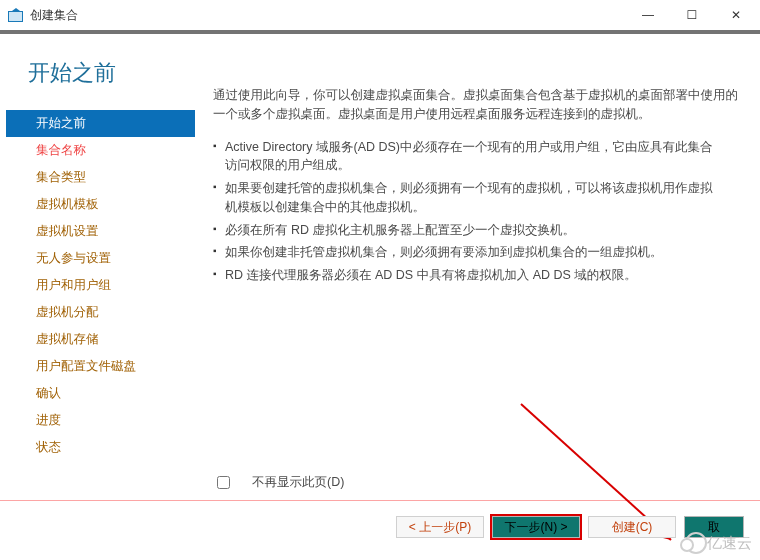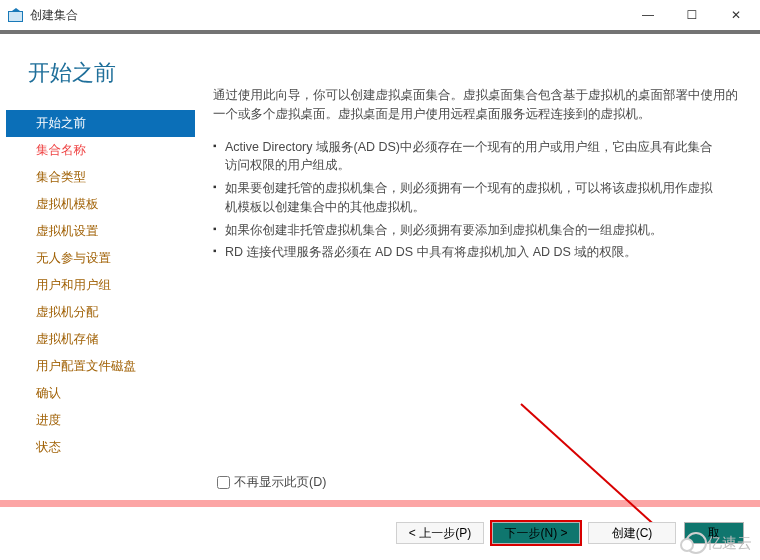--- a/index.html
+++ b/index.html
@@ -3,37 +3,37 @@
 <meta charset="utf-8">
 <style>
   html,body{margin:0;padding:0;font-family:"Microsoft YaHei","Segoe UI",sans-serif;font-size:12px;color:#333;background:#fff;width:760px;height:560px;overflow:hidden}
   .titlebar{height:30px;border-bottom:4px solid #737373;display:flex;align-items:center;padding:0 2px 0 8px}
   .titlebar .icon{width:16px;height:14px;margin-right:6px;display:inline-block;position:relative}
   .titlebar .icon::before{content:"";position:absolute;left:4px;top:0;width:0;height:0;border-left:4px solid transparent;border-right:4px solid transparent;border-bottom:3px solid #1979b8}
   .titlebar .icon::after{content:"";position:absolute;left:0;top:3px;width:15px;height:11px;background:#cfe6f5;border:1px solid #1979b8;box-sizing:border-box}
   .titlebar .title{flex:1}
   .winbtns{display:flex}
   .winbtn{width:44px;height:28px;display:flex;align-items:center;justify-content:center;font-size:12px;font-family:Segoe UI Symbol,sans-serif}
-  .body{display:flex;height:466px;border-bottom:7px solid #fca5a5}
+  .body{display:flex;height:466px;border-bottom:1px solid #fca5a5}
   .left{width:195px;padding-left:6px;box-sizing:border-box}
   .heading{color:#1f6f9a;font-size:22px;font-weight:400;padding:24px 0 22px 22px}
   .steps{list-style:none;margin:0;padding:0}
   .step{padding:5px 0 5px 30px;font-size:12.5px;color:#a16207}
   .step.active{background:#0b6fb8;color:#fff}
   .step.link{color:#ef4444;cursor:pointer}
   .right{flex:1;padding:52px 22px 0 18px;position:relative;font-size:12.5px;line-height:1.5;color:#4a4a4a}
   .para{margin-bottom:14px}
   .bul{list-style:none;margin:0 16px 14px 0;padding:0}
   .bul li{position:relative;padding-left:12px;margin-bottom:4px}
   .bul li::before{content:"▪";position:absolute;left:0;top:0;color:#333;font-size:10px}
-  .chkrow{position:absolute;left:18px;bottom:8px;display:flex;gap:1px}
+  .chkrow{position:absolute;left:18px;bottom:8px;display:flex;gap:19px}
   .chkrow input{width:13px;height:13px}
   .footer{height:63px;display:flex;align-items:flex-start;justify-content:flex-end;padding:15px 16px 0 0;gap:8px;position:relative}
   .btn{height:22px;min-width:88px;padding:0 10px;background:#0f766e;border:1px solid #b5b5b5;cursor:pointer;font-size:12px;display:inline-flex;align-items:center;justify-content:center}
-  .btn.disabled{color:#000000;border-color:#d0d0d0;background:#f7f7f7;cursor:default}
+  .btn.disabled{color:#c2410c;border-color:#d0d0d0;background:#f7f7f7;cursor:default}
   .btn.last{min-width:60px}
   .highlight-next{outline:2px solid #d80000}
   
   .arrow{position:absolute;left:318px;top:364px;width:170px;height:160px;pointer-events:none}
   .arrow svg{overflow:visible}
   
   .wm{position:absolute;right:8px;bottom:6px;display:flex;align-items:center;color:#bfbfbf;font-size:15px;pointer-events:none}
   .wm .circ{width:18px;height:18px;border:2px solid #d0d0d0;border-radius:50%;position:relative}
   .wm .circ::after{content:"";position:absolute;width:10px;height:10px;border:2px solid #d0d0d0;border-radius:50%;left:-7px;top:4px;background:#fff}
 </style>
@@ -68,20 +68,21 @@
       <li class="step">进度</li>
       <li class="step">状态</li>
     </ul>
   </div>
 
   <div class="right">
     <div class="para">通过使用此向导，你可以创建虚拟桌面集合。虚拟桌面集合包含基于虚拟机的桌面部署中使用的一个或多个虚拟桌面。虚拟桌面是用户使用远程桌面服务远程连接到的虚拟机。</div>
     <ul class="bul">
       <li>Active Directory 域服务(AD DS)中必须存在一个现有的用户或用户组，它由应具有此集合访问权限的用户组成。</li>
       <li>如果要创建托管的虚拟机集合，则必须拥有一个现有的虚拟机，可以将该虚拟机用作虚拟机模板以创建集合中的其他虚拟机。</li>
+      <li>必须在所有 RD 虚拟化主机服务器上配置至少一个虚拟交换机。</li>
       <li>如果你创建非托管虚拟机集合，则必须拥有要添加到虚拟机集合的一组虚拟机。</li>
       <li>RD 连接代理服务器必须在 AD DS 中具有将虚拟机加入 AD DS 域的权限。</li>
     </ul>
 
     <div class="chkrow">
       <input type="checkbox" style="">
       <span>不再显示此页(D)</span>
     </div>
 
     <div class="arrow">

